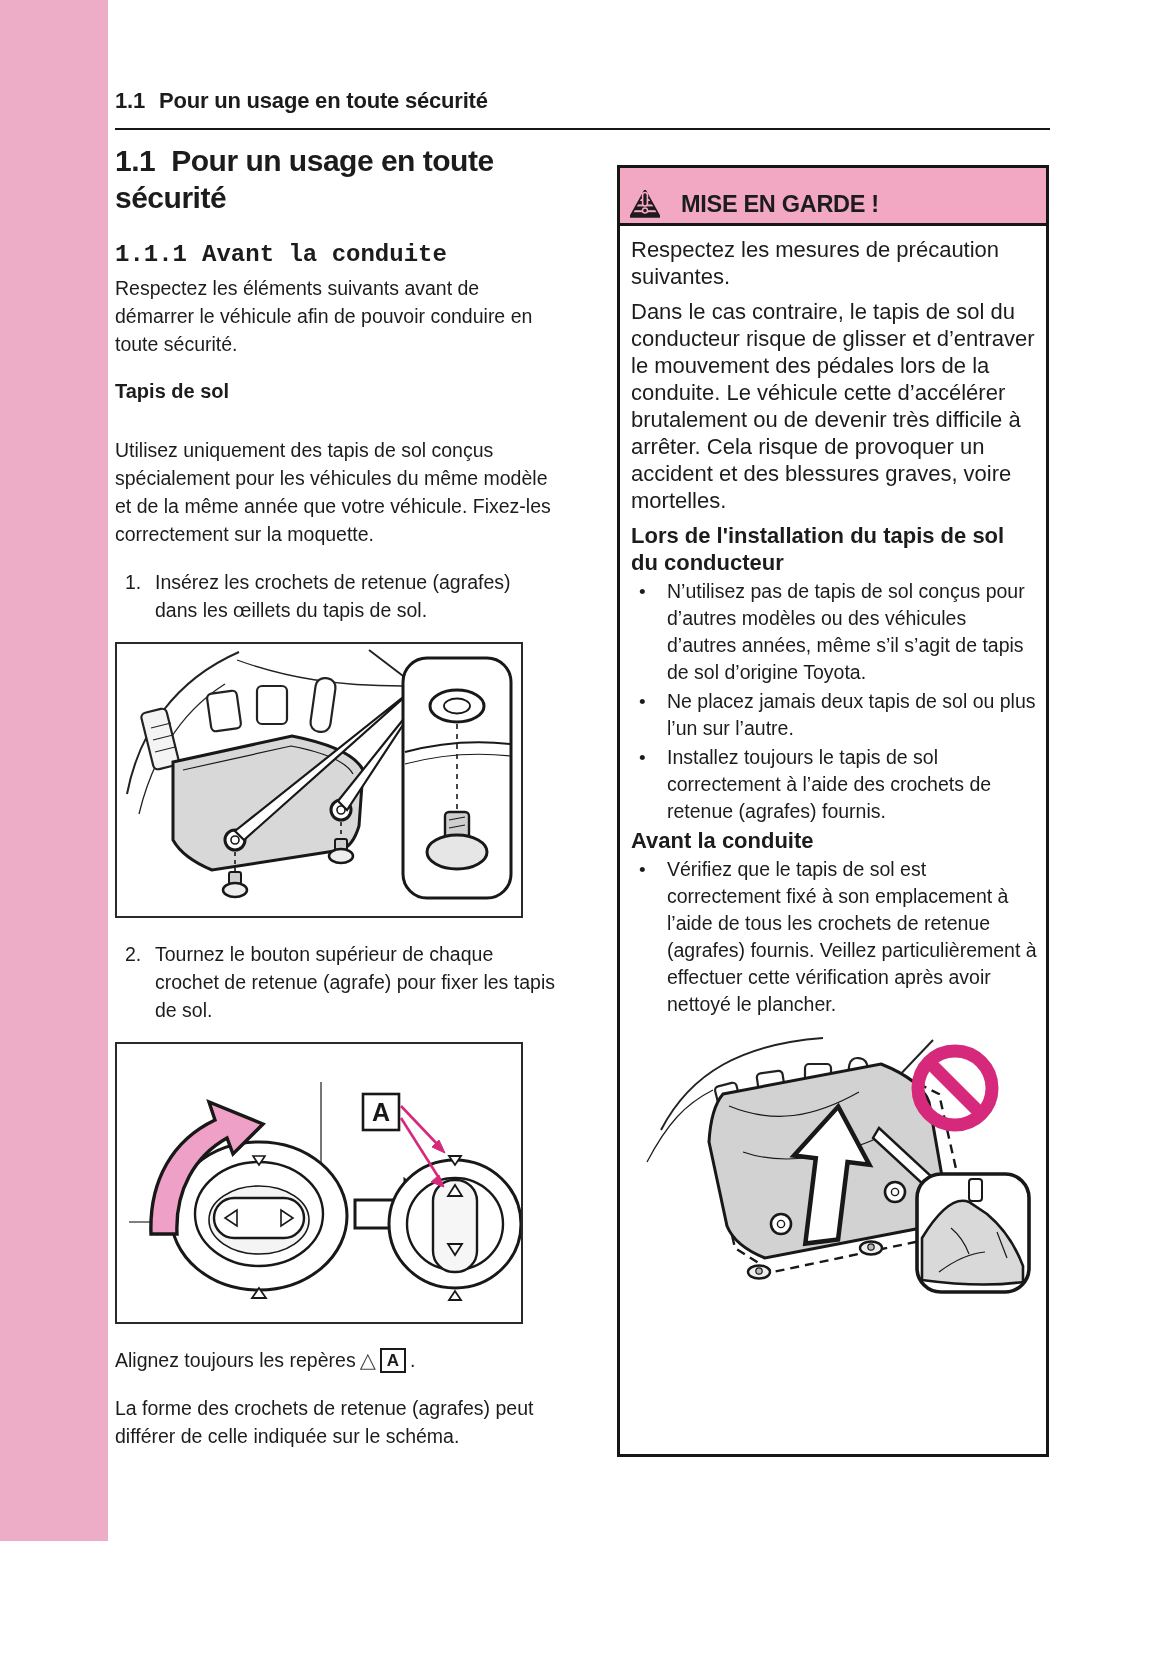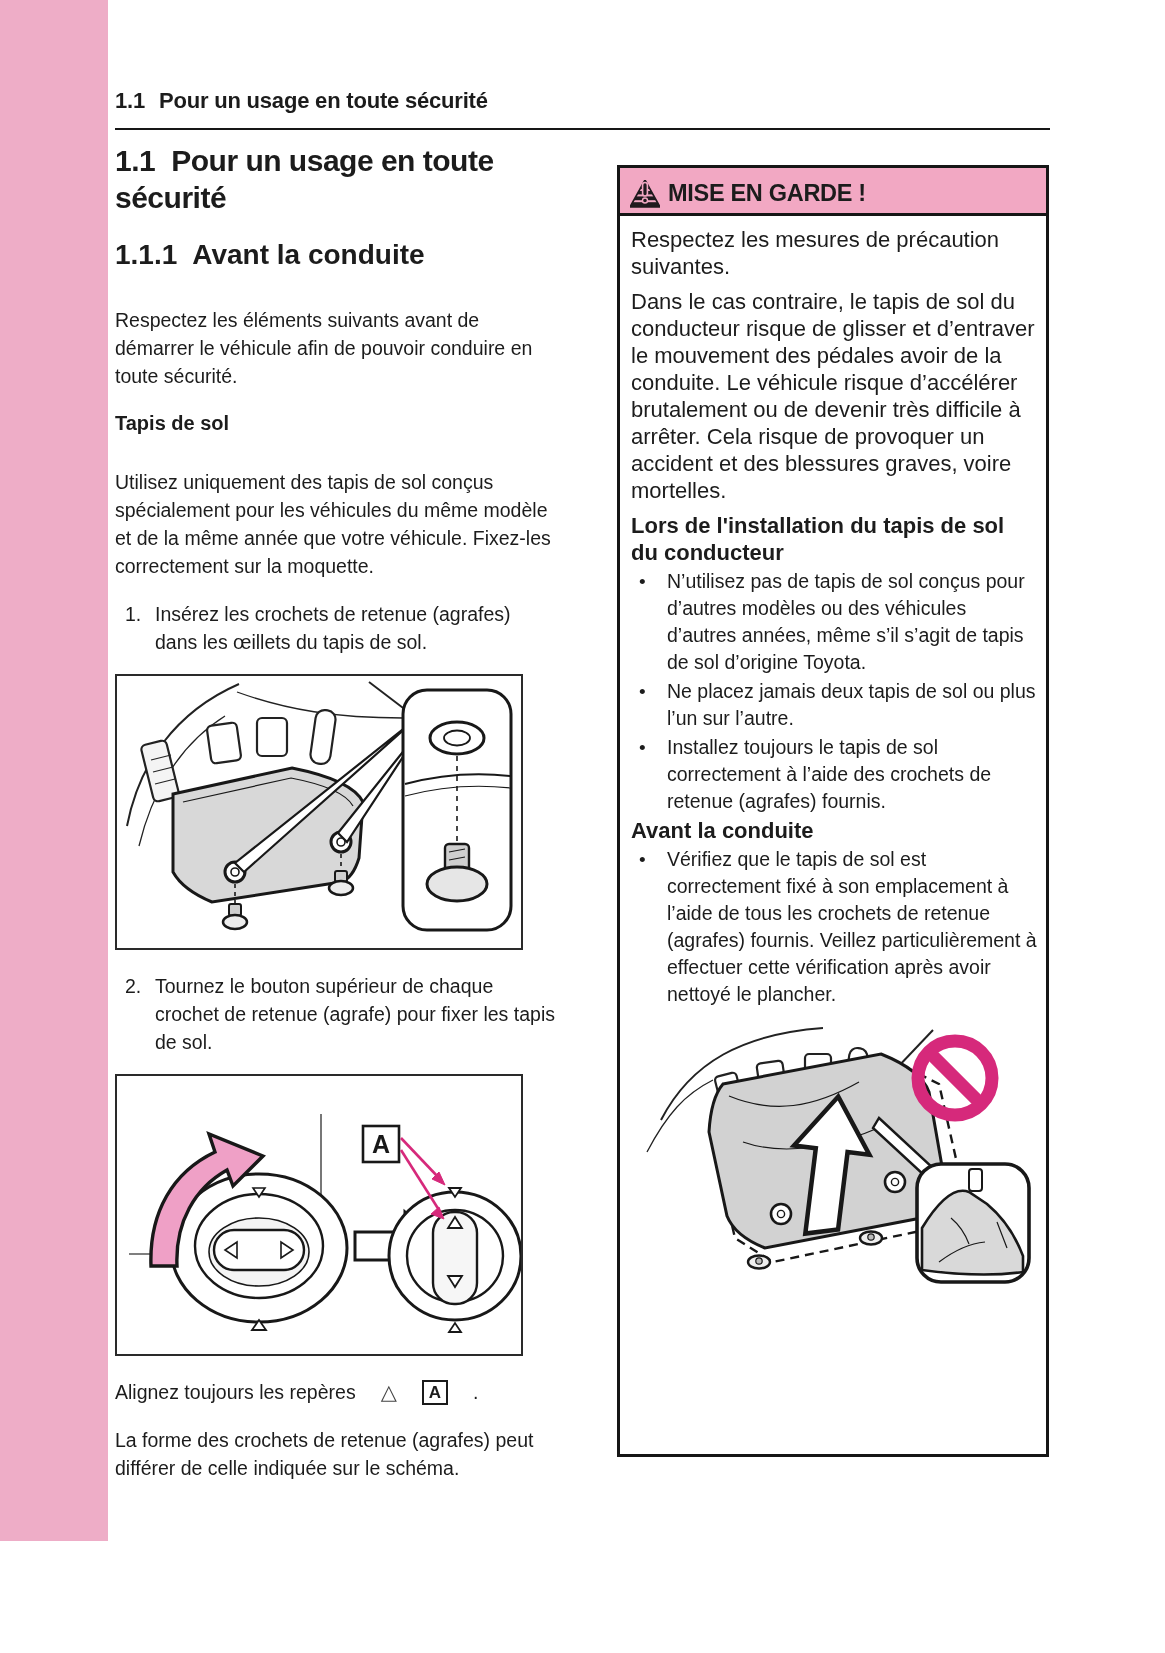--- a/index.html
+++ b/index.html
@@ -19,41 +19,41 @@
   .running-head{position:absolute;left:115px;top:88px;width:935px;
     font-size:22px;font-weight:bold;letter-spacing:-0.2px;
     border-bottom:2.5px solid #161616;padding-bottom:14px;}
   .running-head .h-num{margin-right:14px;}
 
   .col-left{position:absolute;left:115px;top:142px;width:440px;}
   .col-right{position:absolute;left:617px;top:165px;width:432px;}
 
   h1.title{font-size:30px;line-height:37px;font-weight:bold;letter-spacing:-0.5px;margin-bottom:24px;}
   h1.title .h-num{margin-right:16px;}
-  h2.section{font-size:28px;line-height:30px;font-weight:bold;margin-bottom:36px;}
+  h2.section{font-size:24px;line-height:30px;font-weight:bold;margin-bottom:4px;font-family:Liberation Mono, monospace;}
   h2.section .h-num{margin-right:15px;}
   .col-left p{font-size:19.5px;line-height:28px;margin-bottom:20px;}
   h3.subhead{font-size:20px;line-height:26px;font-weight:bold;margin-bottom:32px;}
   .step{display:flex;font-size:19.5px;line-height:28px;margin:0 0 18px 10px;}
   .step .step-num{flex:0 0 30px;}
   .step .step-text{flex:1;}
 
   figure.illus{border:2px solid #2a2a2a;background:#fff;margin:0 0 22px 0;}
   figure.illus svg{display:block;}
   #fig1{width:408px;}
   #fig2{width:408px;margin-top:4px;}
 
-  .align-line{display:flex;align-items:center;gap:25px;text-align:center;}
+  .align-line{display:flex;align-items:center;gap:4px;text-align:center;}
   .tri-glyph{font-size:21px;color:#444;line-height:22px;}
   .boxed-a{display:inline-block;border:2.5px solid #1a1a1a;font-weight:bold;font-size:17px;
     line-height:21px;padding:0 5px;background:#fff;}
 
   .warning-box{width:432px;min-height:1292px;border:3px solid #161616;background:#fff;}
-  .warning-header{display:flex;align-items:flex-start;gap:8px;background:var(--warning-header-pink);
-    border-bottom:3px solid #161616;padding:12px 10px 5px 10px;}
+  .warning-header{display:flex;align-items:flex-end;gap:21px;background:var(--warning-header-pink);
+    border-bottom:3px solid #161616;padding:22px 10px 5px 10px;}
   .warning-title{font-size:23.5px;font-weight:bold;letter-spacing:-0.3px;}
   .warning-body{padding:10px 9px 10px 11px;}
   .warning-body p{font-size:22px;line-height:27px;margin-bottom:8px;}
   .warning-body p.w-subhead{font-weight:bold;margin-bottom:2px;}
   ul.w-list{list-style:none;margin-bottom:2px;}
   ul.w-list li{position:relative;font-size:19.5px;line-height:27px;padding-left:36px;margin-bottom:2px;}
   ul.w-list li::before{content:"\2022";position:absolute;left:8px;top:0;font-size:19px;}
   #fig3{margin:14px 0 0 2px;}
 
   .page-number{position:absolute;left:103px;top:1578px;font-size:21px;font-weight:bold;}
@@ -202,21 +202,21 @@
             <rect x="0" y="22.2" width="30" height="4.8"></rect>
           </g>
           <polygon points="15,0 30,27 0,27" fill="none" stroke="#201a1e" stroke-width="1.6"></polygon>
           <rect x="12.6" y="2.5" width="4.8" height="13.5" rx="2.4" fill="#201a1e" style="stroke:var(--warning-header-pink,#f2a8c3)" stroke-width="1.6"></rect>
           <circle cx="15" cy="20.5" r="2.5" fill="#201a1e" style="stroke:var(--warning-header-pink,#f2a8c3)" stroke-width="1.4"></circle>
         </svg>
         <span class="warning-title">MISE EN GARDE !</span>
       </div>
       <div class="warning-body">
         <p>Respectez les mesures de précaution suivantes.</p>
-        <p>Dans le cas contraire, le tapis de sol du conducteur risque de glisser et d’entraver le mouvement des pédales avoir de la conduite. Le véhicule risque d’accélérer brutalement ou de devenir très difficile à arrêter. Cela risque de provoquer un accident et des blessures graves, voire mortelles.</p>
+        <p>Dans le cas contraire, le tapis de sol du conducteur risque de glisser et d’entraver le mouvement des pédales lors de la conduite. Le véhicule cette d’accélérer brutalement ou de devenir très difficile à arrêter. Cela risque de provoquer un accident et des blessures graves, voire mortelles.</p>
         <p class="w-subhead">Lors de l'installation du tapis de sol du conducteur</p>
         <ul class="w-list">
 
         <li>N’utilisez pas de tapis de sol conçus pour d’autres modèles ou des véhicules d’autres années, même s’il s’agit de tapis de sol d’origine Toyota.</li>
             <li>Ne placez jamais deux tapis de sol ou plus l’un sur l’autre.</li>
             <li>Installez toujours le tapis de sol correctement à l’aide des crochets de retenue (agrafes) fournis.</li>
           </ul>
         <p class="w-subhead">Avant la conduite</p>
         <ul class="w-list">
 

